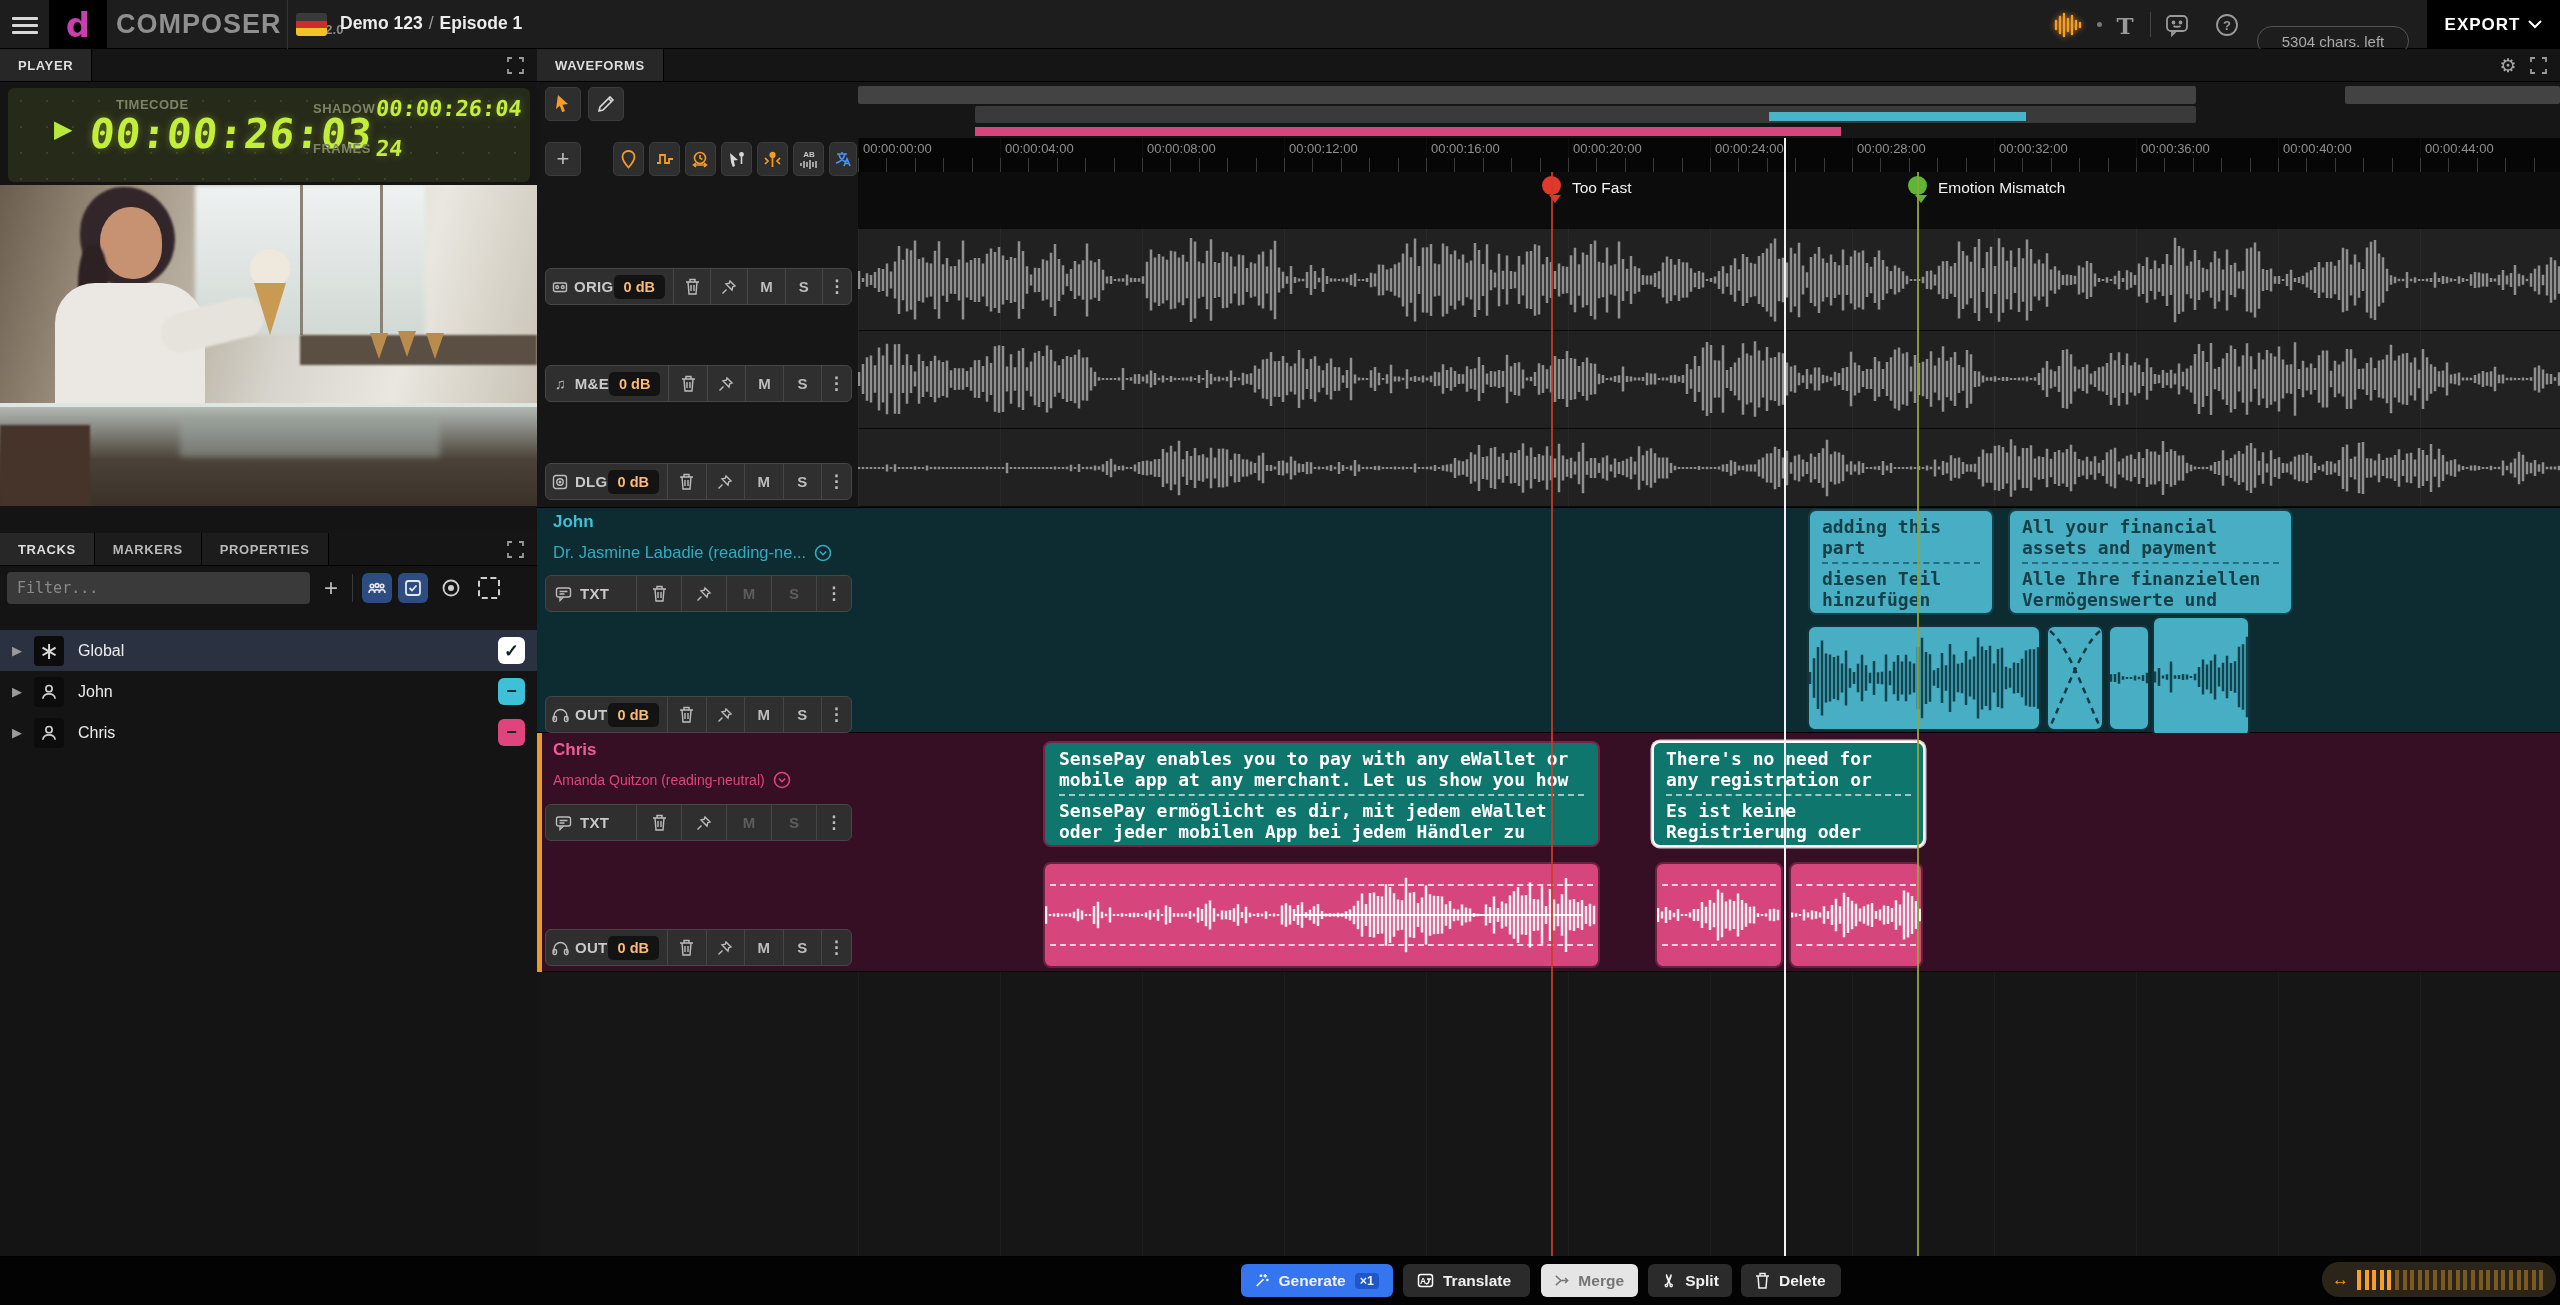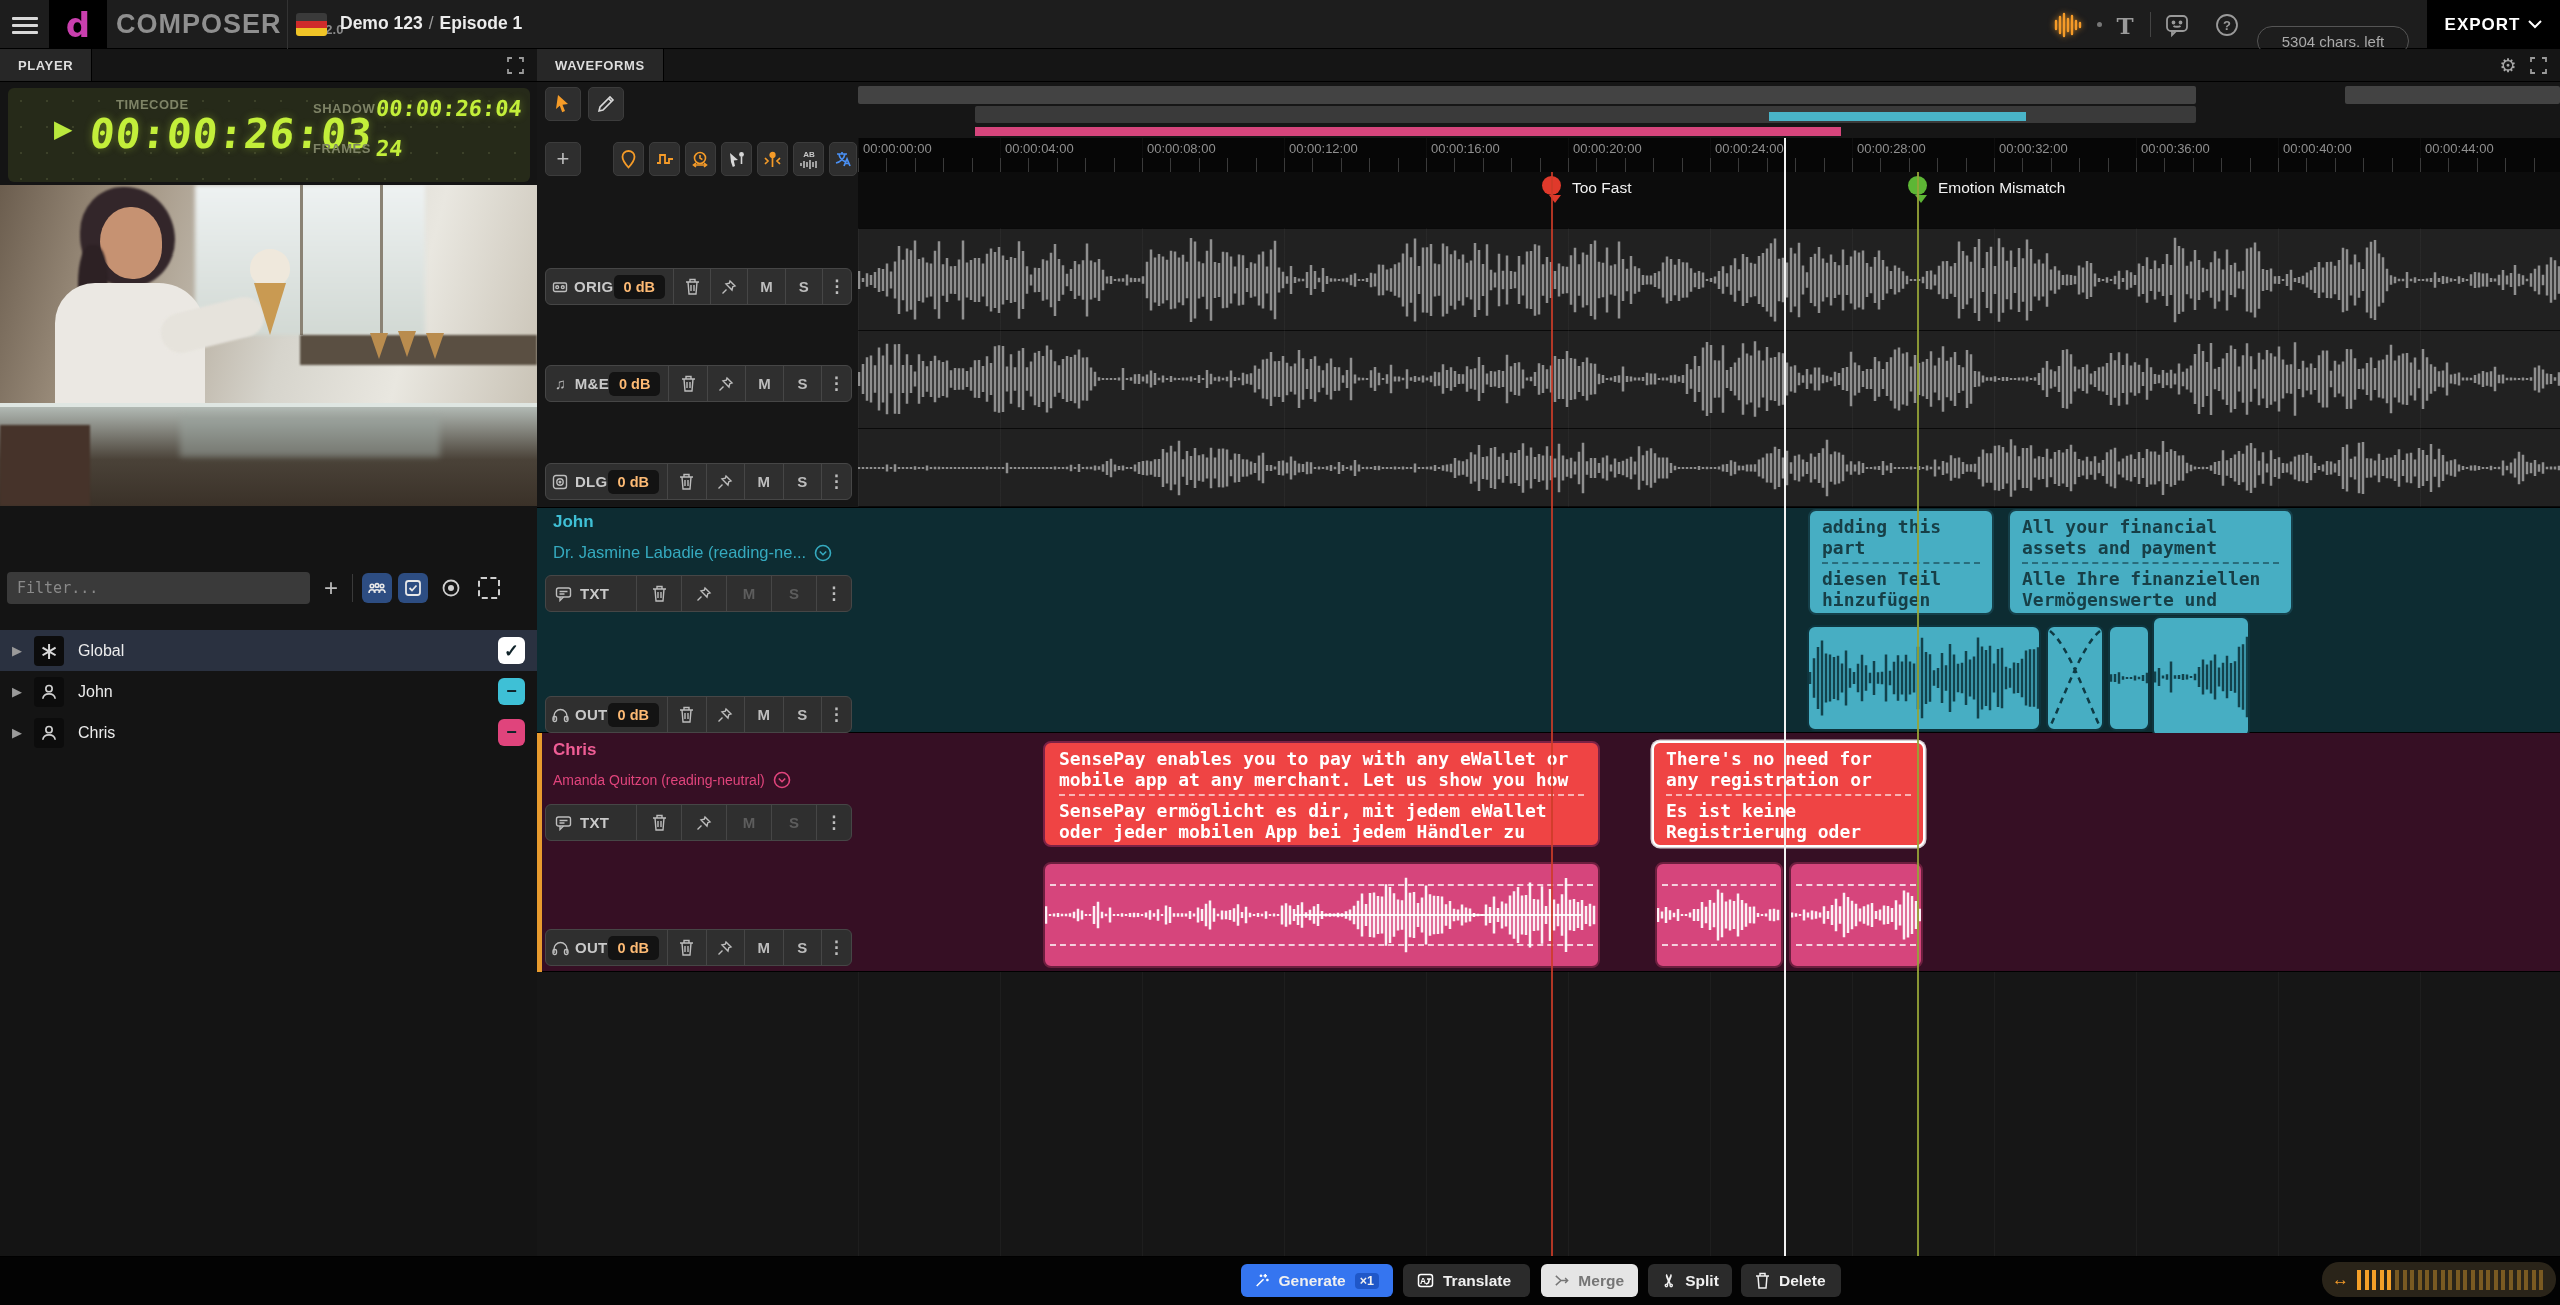--- a/index.html
+++ b/index.html
@@ -67,21 +67,21 @@
               border-left:1px solid #464646;color:#bdbdbd;font-size:15px;font-weight:bold;}
   .hbar .hbtn.dim{color:#5d5d5d;}
   .hbar .hbtn.kebab{width:34px;font-size:17px;letter-spacing:0;}
   
   .tseg{position:absolute;height:106px;border-radius:8px;border:2px solid;padding:5px 12px;box-sizing:border-box;
         font-family:"DejaVu Sans Mono",monospace;font-weight:bold;font-size:18px;line-height:21px;overflow:hidden;}
   .tseg .row2{height:42px;overflow:hidden;}
   .tseg .tdiv{border-top:2px dashed;margin:4px 0;}
   .tseg.cyan{background:#47aec3;border-color:#15404a;color:#173f47;}
   .tseg.cyan .tdiv{border-color:rgba(16,56,66,.55);}
-  .tseg.pink{background:#ef4444;border-color:#7c2246;color:#fff;}
+  .tseg.pink{background:#0f766e;border-color:#7c2246;color:#fff;}
   .tseg.pink .tdiv{border-color:rgba(255,255,255,.6);}
   .tseg.selected{border-color:#fff;box-shadow:0 0 0 1.5px #ffffffcc;}
   .aseg{position:absolute;border-radius:8px;border:2px solid;box-sizing:border-box;overflow:hidden;}
   .aseg.cyan{background:#47aec3;border-color:#0e353e;}
   .aseg.pink{background:#d6457c;border-color:#6d1f3f;}
   .aseg svg{width:100%;height:100%;}
   .gline{position:absolute;left:5px;right:5px;border-top:2px dashed rgba(255,255,255,.75);}
   .gsolid{position:absolute;border-top:2px solid rgba(255,255,255,.9);}
   
   .rlabel{position:absolute;top:141px;font-size:13px;color:#8f8f8f;}
@@ -185,20 +185,31 @@
     <div class="abs" style="left:55px;top:98px;width:150px;height:160px;background:#ebe8e3;border-radius:40px 46px 0 0;filter:blur(.6px);"></div>
     <div class="abs" style="left:160px;top:120px;width:105px;height:40px;background:#e6e3dc;border-radius:20px;transform:rotate(-14deg);filter:blur(.8px);"></div>
     <div class="abs" style="left:250px;top:64px;width:40px;height:38px;background:#efe8dc;border-radius:50% 50% 45% 45%;filter:blur(.6px);"></div>
     <div class="abs" style="left:254px;top:98px;width:32px;height:52px;background:#c99a52;clip-path:polygon(0 0,100% 0,50% 100%);filter:blur(.4px);"></div>
     <div class="abs" style="left:0;top:218px;width:537px;height:103px;background:linear-gradient(#b9c2bd,#4a4238 55%,#3a3128);"></div>
     <div class="abs" style="left:0;top:218px;width:537px;height:4px;background:#dfe6e2;"></div>
     <div class="abs" style="left:180px;top:232px;width:260px;height:40px;background:#9aa5a0;opacity:.5;filter:blur(3px);"></div>
     <div class="abs" style="left:0;top:240px;width:90px;height:81px;background:#46332a;filter:blur(1px);"></div>
   </div>
 
+  <div class="abs ptabbar" style="left:0;top:533px;width:537px;">
+    <div class="ptab active">TRACKS</div>
+    <div class="ptab">MARKERS</div>
+    <div class="ptab">PROPERTIES</div>
+    <div style="flex:1;"></div>
+    <div class="cornerbtn" style="margin:4px 10px 0 0;">
+      <svg width="17" height="17" viewBox="0 0 17 17" fill="none" stroke="#9a9a9a" stroke-width="1.8">
+          <path d="M1 5V1h4M12 1h4v4M16 12v4h-4M5 16H1v-4"></path>
+        </svg>
+    </div>
+  </div>
 
   <input class="abs filterinput" placeholder="Filter..." style="">
   <div class="abs sqbtn" style="left:316px;top:573px;font-size:24px;color:#bdbdbd;">+</div>
   <div class="abs" style="left:352px;top:574px;width:1px;height:28px;background:#3a3a3a;"></div>
   <div class="abs sqbtn blue" style="left:362px;top:573px;">
     <svg width="20" height="18" viewBox="0 0 20 18" fill="none" stroke="#e8e8e8" stroke-width="1.6">
       <circle cx="5" cy="7" r="1.8"></circle>
         <circle cx="10" cy="6.4" r="1.8"></circle>
         <circle cx="15" cy="7" r="1.8"></circle>
       <path d="M2 14c0-2 1.4-3.2 3-3.2S8 12 8 14M7 13.5c.4-1.8 1.5-2.7 3-2.7s2.6.9 3 2.7M12 14c0-2 1.4-3.2 3-3.2s3 1.2 3 3.2"></path>

